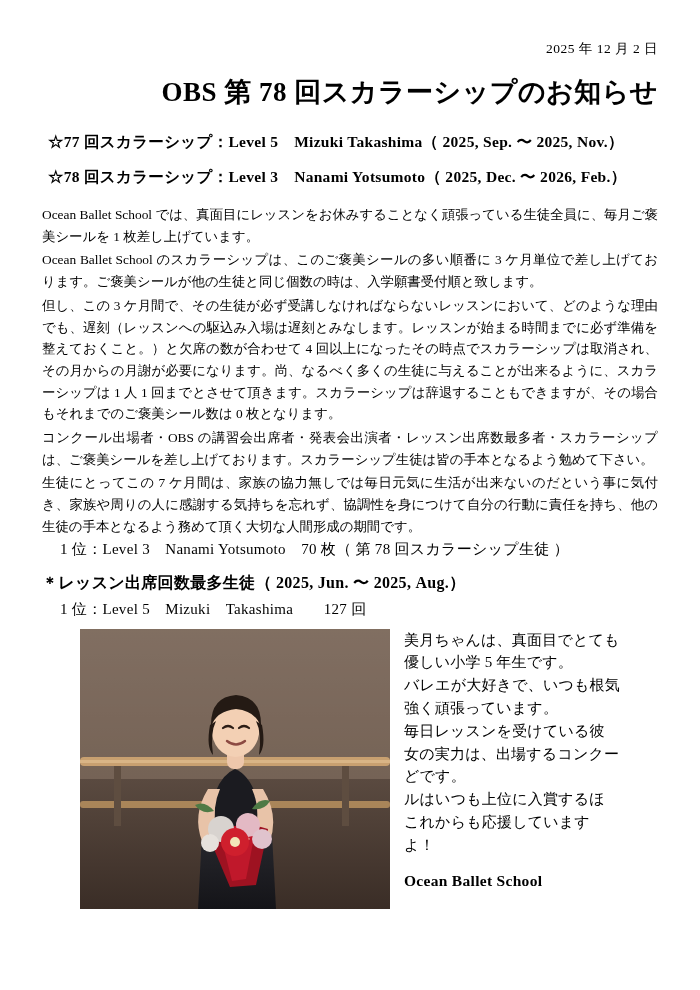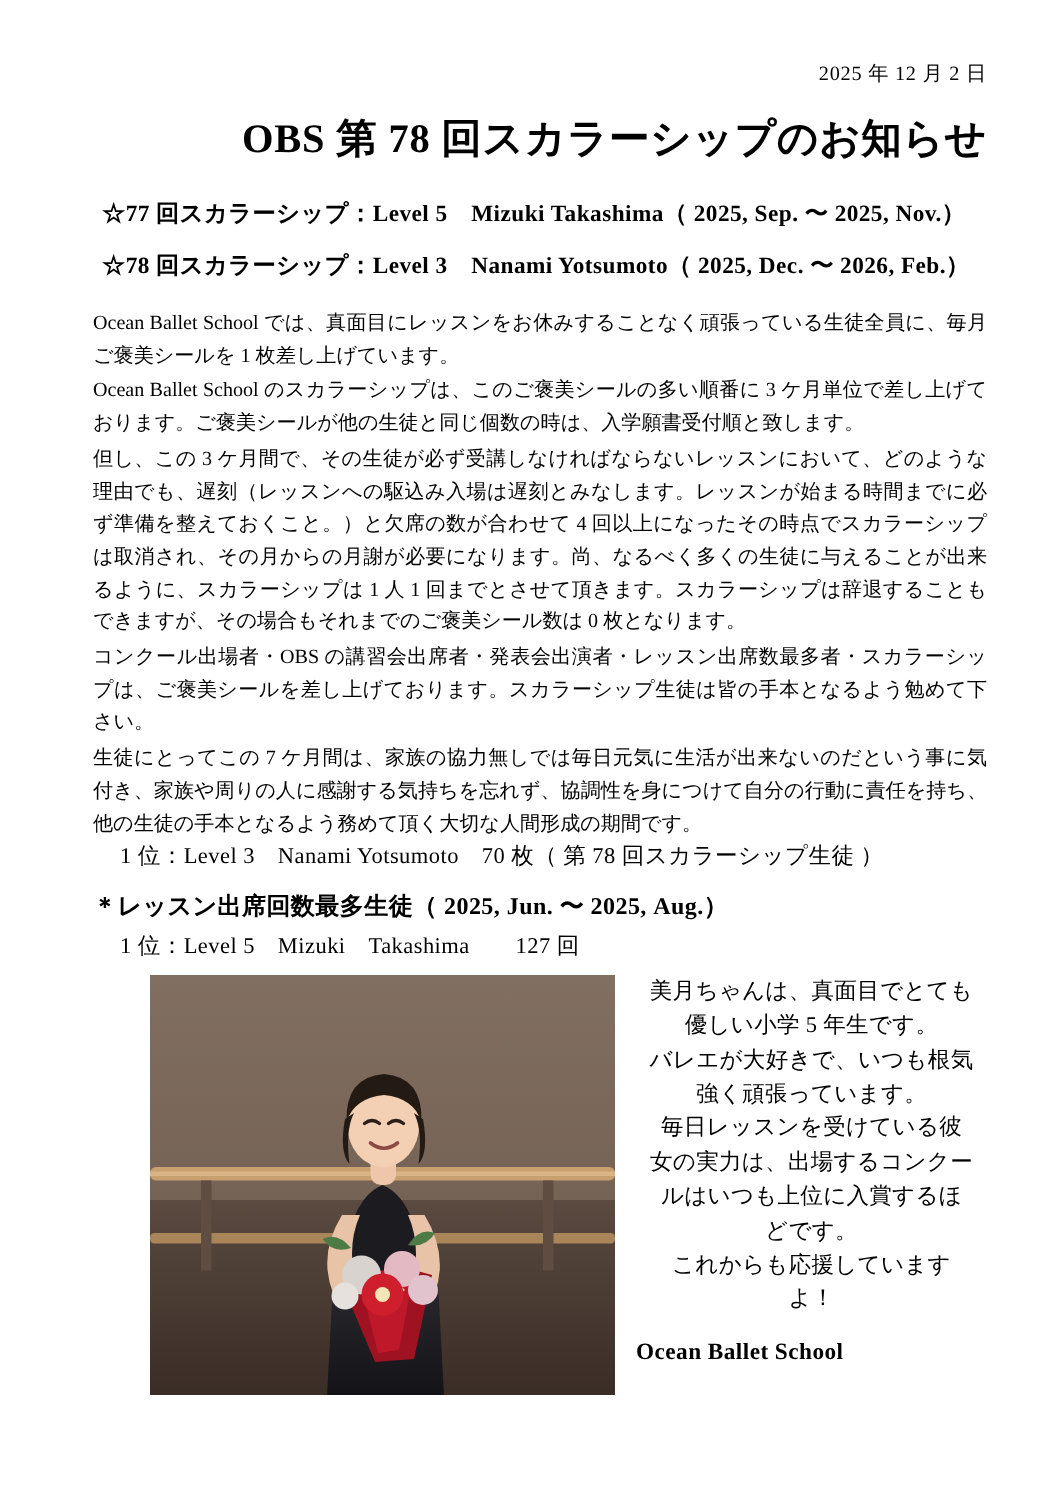--- a/index.html
+++ b/index.html
@@ -12,21 +12,21 @@
     height: 990px;
     font-family: "Liberation Serif", "DejaVu Serif", serif;
     color: #000000;
     position: relative;
     overflow: hidden;
   }
   .page {
     width: 700px;
     height: 990px;
     box-sizing: border-box;
-    padding: 40px 42px 0 62px;
+    padding: 40px 42px 0 42px;
     position: relative;
   }
   .date-line {
     text-align: right;
     font-size: 13.5px;
     letter-spacing: 0.5px;
     margin-bottom: 16px;
   }
   .doc-title {
     text-align: right;
@@ -82,21 +82,20 @@
   }
   .comment {
     margin-left: 14px;
     font-size: 15px;
     line-height: 1.52;
     letter-spacing: 0.2px;
     width: 258px;
   }
   .comment p {
     margin: 0;
-    text-align: center;
   }
   .signature {
     margin-top: 12px;
     text-align: left;
     font-size: 15.5px;
     line-height: 1.5;
     font-weight: bold;
     letter-spacing: 0.3px;
   }
   .signature .nm {
@@ -195,22 +194,22 @@
       </svg>
     </div>
 
     <div class="comment">
       <p>美月ちゃんは、真面目でとても</p>
       <p>優しい小学 5 年生です。</p>
       <p>バレエが大好きで、いつも根気</p>
       <p>強く頑張っています。</p>
       <p>毎日レッスンを受けている彼</p>
       <p>女の実力は、出場するコンクー</p>
+      <p>どです。</p>
       <p>ルはいつも上位に入賞するほ</p>
-      <p>どです。</p>
       <p>これからも応援しています</p>
       <p>よ！</p>
 
       <div class="signature">
         <span class="nm">Ocean Ballet School</span>
       </div>
     </div>
 
   </div>
 </div>

